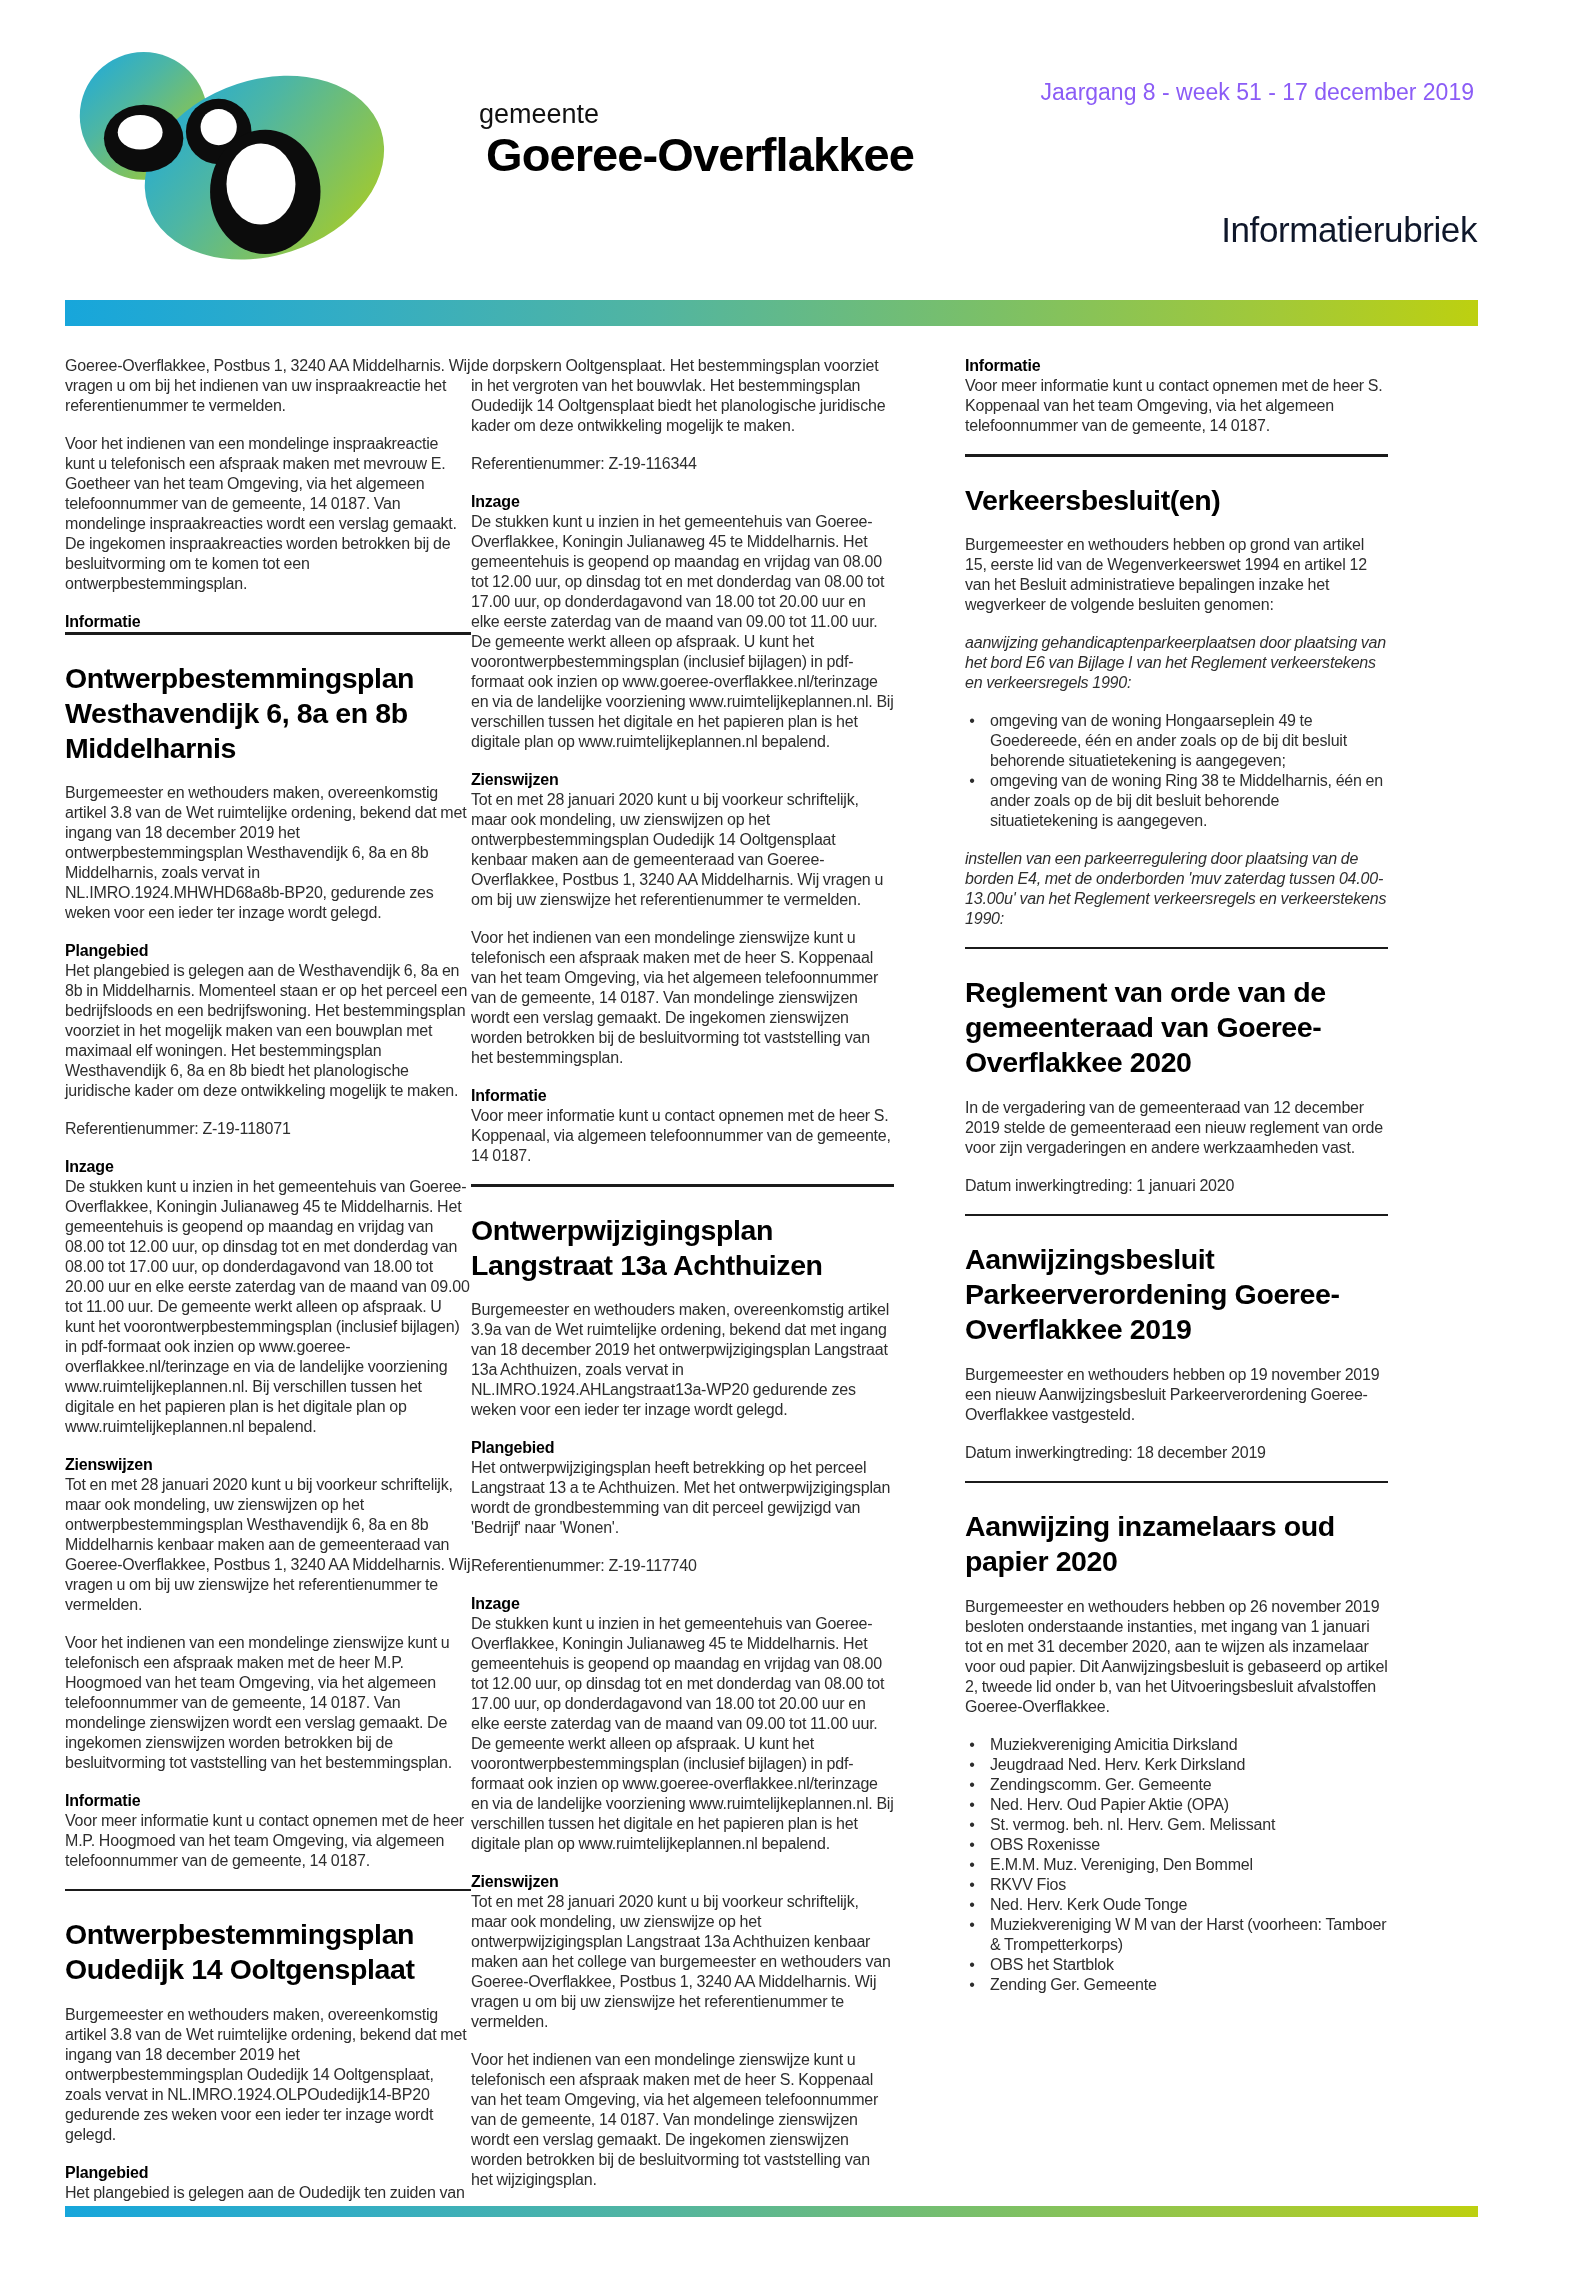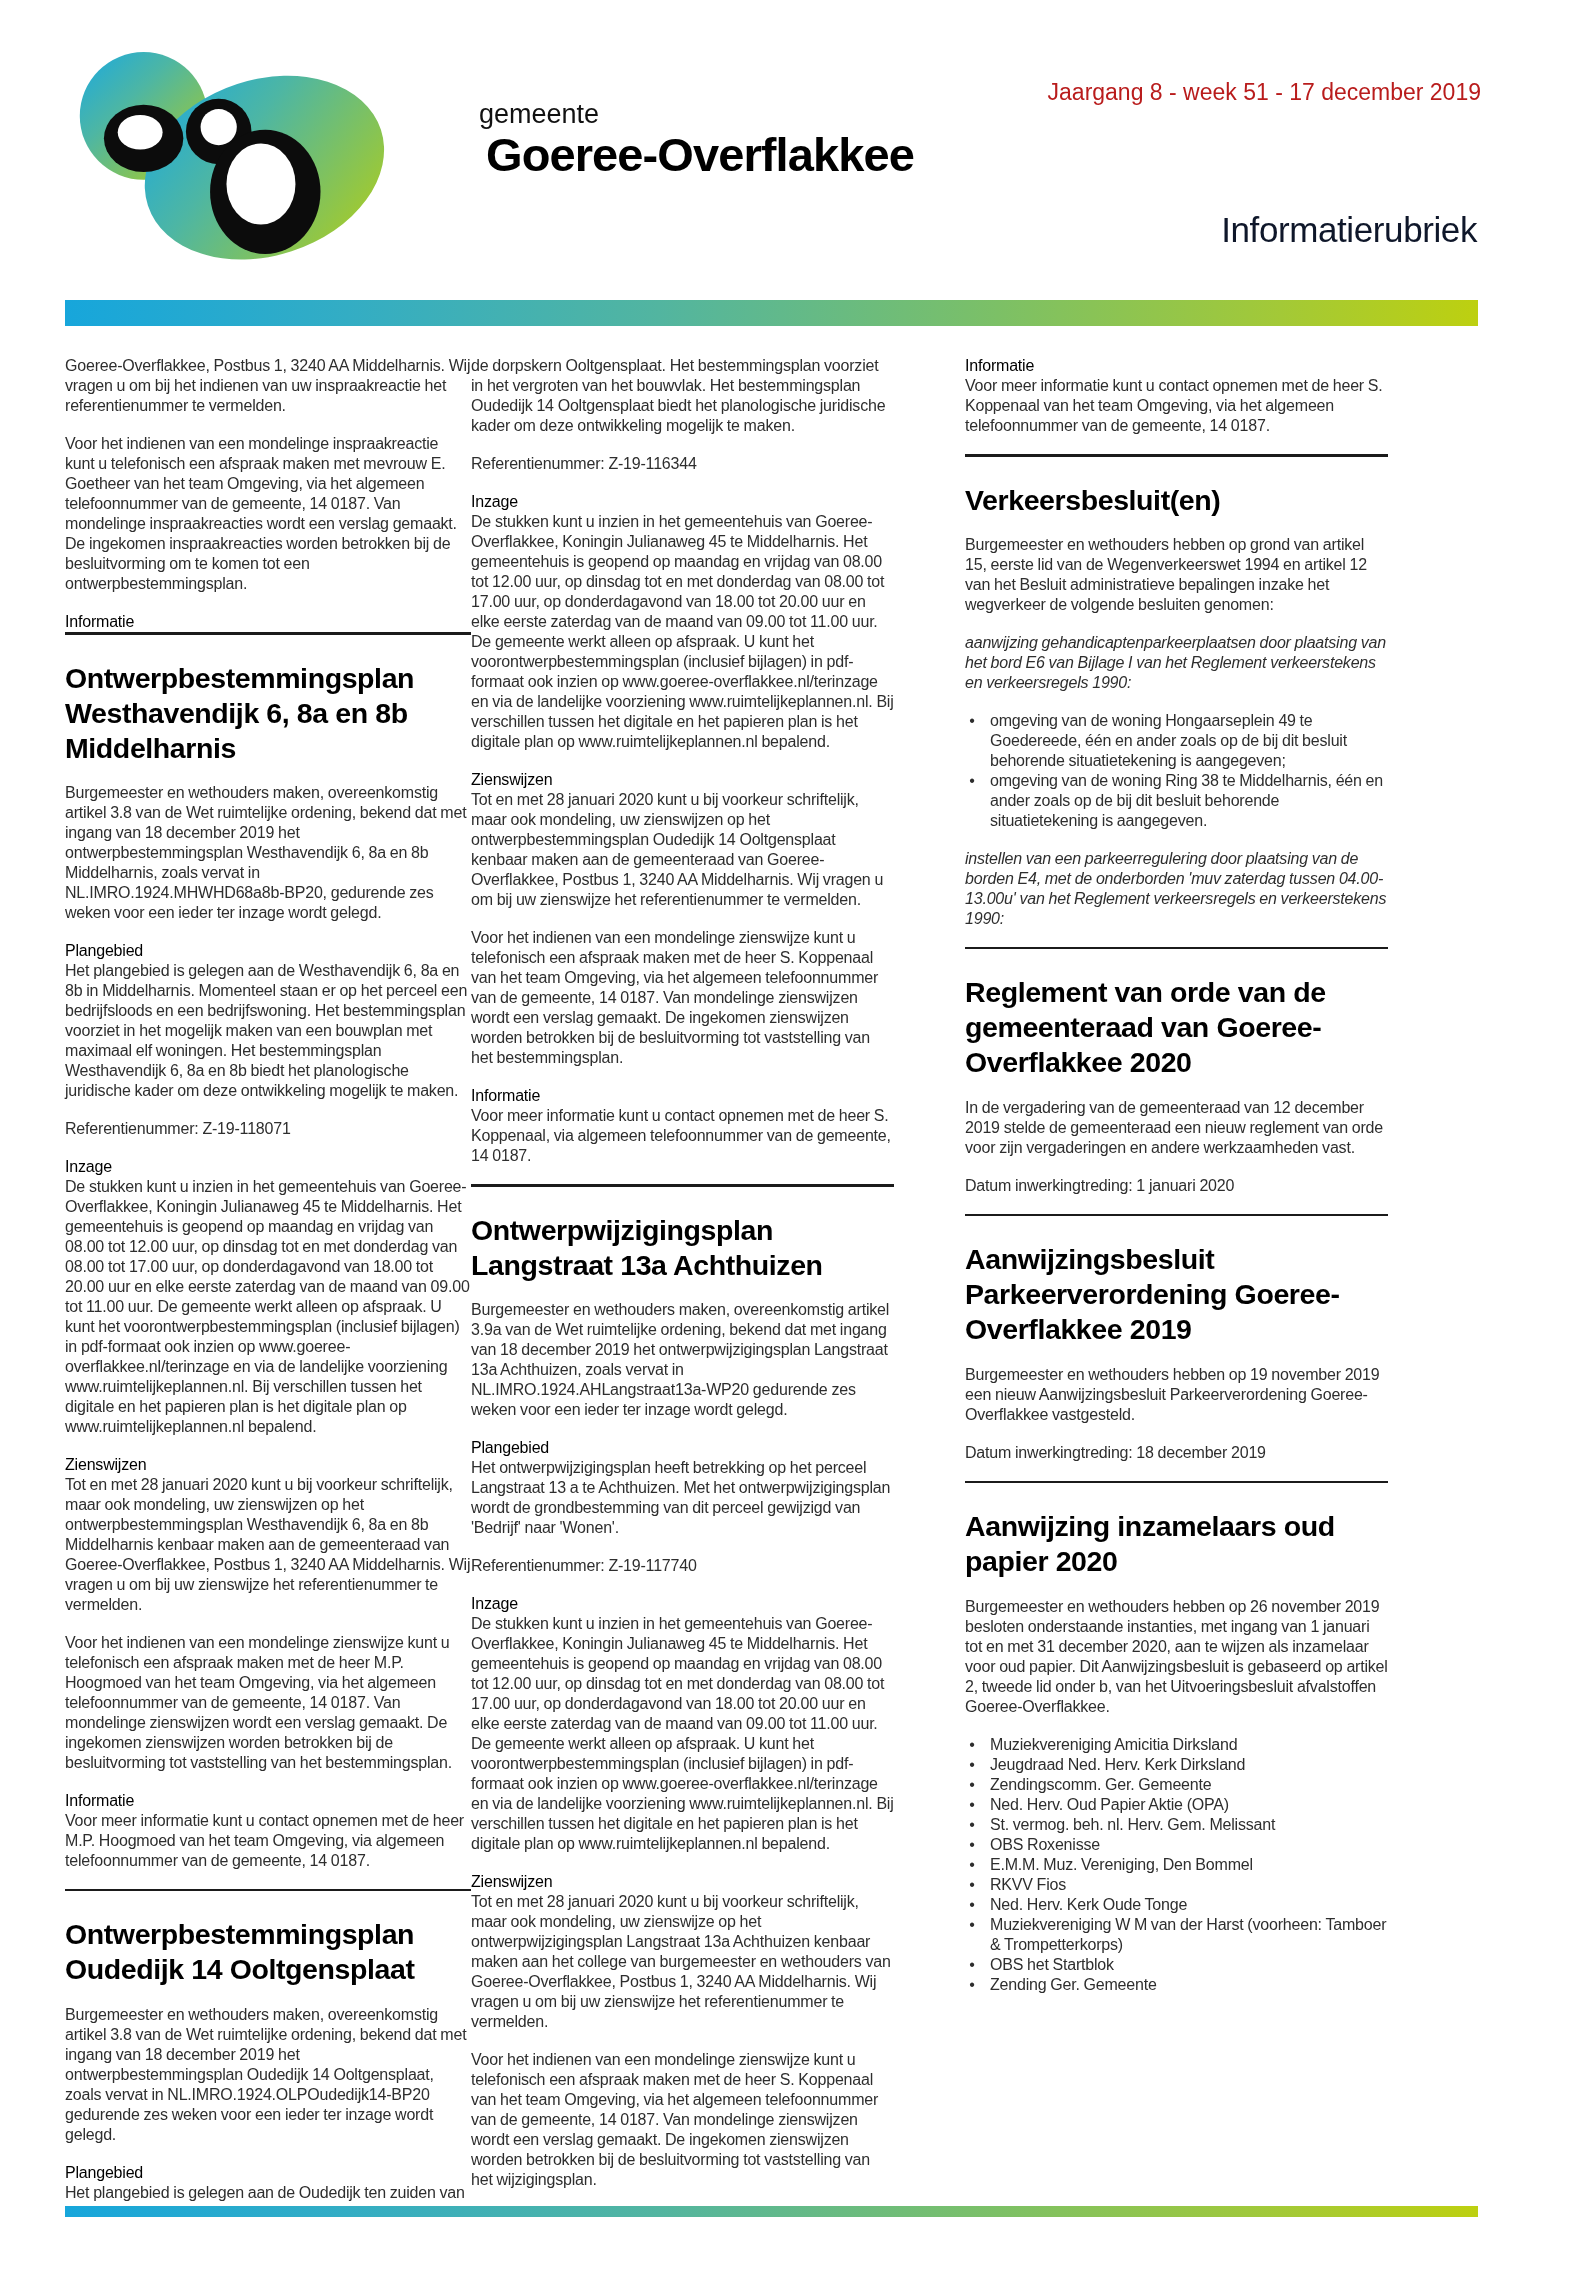--- a/index.html
+++ b/index.html
@@ -6,40 +6,40 @@
   body{width:1592px;height:2295px;position:relative;overflow:hidden;
        font-family:"Liberation Sans","DejaVu Sans",sans-serif;color:#2e2e2e;
        -webkit-font-smoothing:antialiased;}
   .page{position:absolute;inset:0;background:#ffffff;}
 
   
   .logo{position:absolute;left:47px;top:45px;width:371px;height:216px;}
   .brand-prefix{position:absolute;left:479px;top:100px;font-size:27px;line-height:29px;color:#111;}
   .brand-name{position:absolute;left:486px;top:129px;font-size:47px;line-height:52px;
               font-weight:700;color:#000;letter-spacing:-0.9px;}
-  .issue-line{position:absolute;right:111px;top:79px;font-size:23px;color:#b91c1c;}
+  .issue-line{position:absolute;right:118px;top:79px;font-size:23px;color:#8b5cf6;}
   .rubric-title{position:absolute;right:115px;top:210px;font-size:35px;font-weight:400;color:#0f172a;letter-spacing:-0.4px;}
 
   
   .bar{position:absolute;left:65px;width:1413px;
        background:linear-gradient(90deg,#17a6db 0%,#33adc4 20%,#52b5a0 42%,#7cc066 66%,#a3c937 86%,#bdd010 100%);}
   .bar-top{top:300px;height:26px;}
   .bar-bottom{top:2206px;height:11.2px;}
 
   
   .columns{position:absolute;left:65px;top:356px;width:1413px;display:flex;align-items:flex-start;}
   .col{display:block;}
   .col-1{width:406px;}
   .col-2{width:423px;}
   .col-3{width:423px;margin-left:71px;}
 
   .para{font-size:16px;line-height:20px;margin:0 0 18px 0;
         letter-spacing:-0.2px;word-spacing:-0.4px;}
   .italic{font-style:italic;}
-  .subhead{font-size:16px;line-height:20px;margin:0;font-weight:400;color:#000;letter-spacing:-0.2px;}
+  .subhead{font-size:16px;line-height:20px;margin:0;font-weight:700;color:#000;letter-spacing:-0.2px;}
   .heading{font-size:28.5px;line-height:35px;font-weight:700;color:#000;
            margin:26px 0 17.3px 0;letter-spacing:-0.4px;}
   .rule{height:2.6px;background:#1b1b1b;margin:0;border:none;}
   .bullets{list-style:none;margin:0 0 18px 0;padding:0;}
   .bullet{position:relative;font-size:16px;line-height:20px;padding-left:25px;
           letter-spacing:-0.2px;word-spacing:-0.4px;}
   .bullet::before{content:"\2022";position:absolute;left:4.3px;top:0;}
 </style>
 </head>
 <body>

